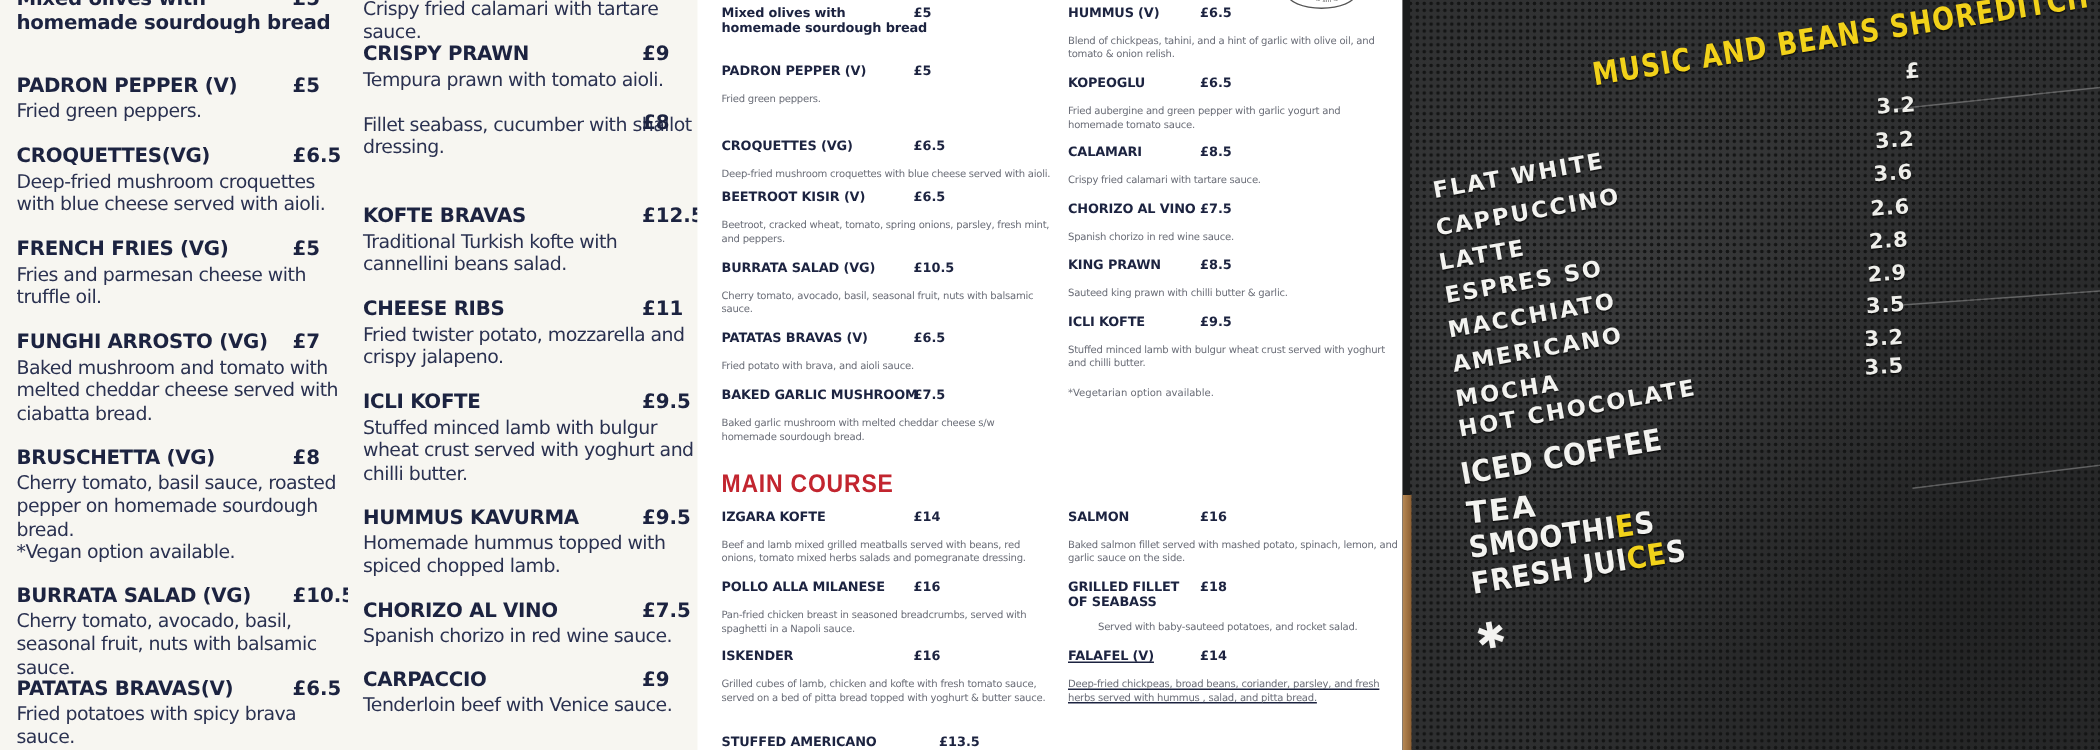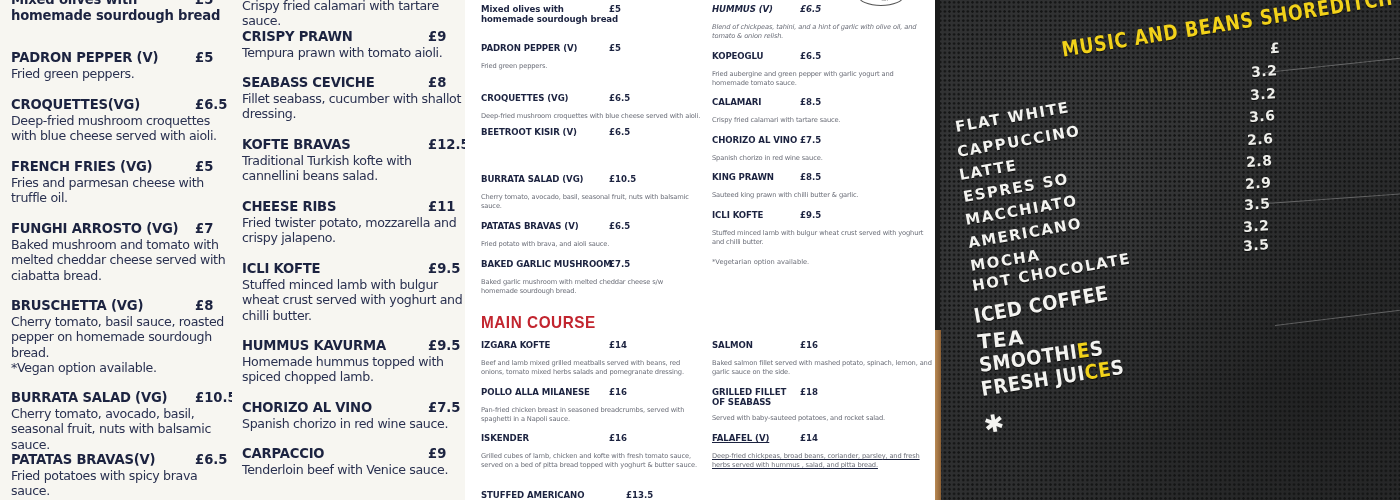--- a/index.html
+++ b/index.html
@@ -136,21 +136,20 @@
 <div class="panel-b">
   <div class="big-item" style="top:-2px;">
     <div class="big-desc">Crispy fried calamari with tartare sauce.</div>
   </div>
   <div class="big-item" style="top:29px;">
     <div class="big-name">CRISPY PRAWN</div>
     <div class="big-price">£9</div>
     <div class="big-desc">Tempura prawn with tomato aioli.</div>
   </div>
   <div class="big-item" style="top:75px;">
-    <div class="big-name">SEABASS CEVICHE</div>
     <div class="big-price">£8</div>
     <div class="big-desc">Fillet seabass, cucumber with shallot dressing.</div>
   </div>
   <div class="big-item" style="top:137px;">
     <div class="big-name">KOFTE BRAVAS</div>
     <div class="big-price">£12.5</div>
     <div class="big-desc">Traditional Turkish kofte with cannellini beans salad.</div>
   </div>
   <div class="big-item" style="top:199px;">
     <div class="big-name">CHEESE RIBS</div>
@@ -195,38 +194,39 @@
     <div class="sm-desc" style="margin-top:9px;">Fried green peppers.</div>
   </div>
   <div class="sm-item" style="left:16px; top:93px;">
     <div class="sm-name">CROQUETTES (VG)</div>
     <div class="sm-price" style="left:128px;">£6.5</div>
     <div class="sm-desc" style="margin-top:9px;">Deep-fried mushroom croquettes with blue cheese served with aioli.</div>
   </div>
   <div class="sm-item" style="left:16px; top:127px;">
     <div class="sm-name">BEETROOT KISIR (V)</div>
     <div class="sm-price" style="left:128px;">£6.5</div>
+    <div class="sm-desc" style="margin-top:9px;">Beetroot, cracked wheat, tomato, spring onions, parsley, fresh mint, and peppers.</div>
   </div>
   <div class="sm-item" style="left:16px; top:174px;">
     <div class="sm-name">BURRATA SALAD (VG)</div>
     <div class="sm-price" style="left:128px;">£10.5</div>
     <div class="sm-desc" style="margin-top:9px;">Cherry tomato, avocado, basil, seasonal fruit, nuts with balsamic sauce.</div>
   </div>
   <div class="sm-item" style="left:16px; top:221px;">
     <div class="sm-name">PATATAS BRAVAS (V)</div>
     <div class="sm-price" style="left:128px;">£6.5</div>
     <div class="sm-desc" style="margin-top:9px;">Fried potato with brava, and aioli sauce.</div>
   </div>
   <div class="sm-item" style="left:16px; top:259px;">
     <div class="sm-name">BAKED GARLIC MUSHROOM</div>
     <div class="sm-price" style="left:128px;">£7.5</div>
     <div class="sm-desc" style="margin-top:9px;">Baked garlic mushroom with melted cheddar cheese s/w homemade sourdough bread.</div>
   </div>
 
-  <div class="sm-item" style="left:247px; top:4px;font-style:italic;">
+  <div class="sm-item" style="left:247px; top:4px;">
     <div class="sm-name">HUMMUS (V)</div>
     <div class="sm-price" style="left:88px;">£6.5</div>
     <div class="sm-desc" style="margin-top:9px;">Blend of chickpeas, tahini, and a hint of garlic with olive oil, and tomato &amp; onion relish.</div>
   </div>
   <div class="sm-item" style="left:247px; top:51px;">
     <div class="sm-name">KOPEOGLU</div>
     <div class="sm-price" style="left:88px;">£6.5</div>
     <div class="sm-desc" style="margin-top:9px;">Fried aubergine and green pepper with garlic yogurt and homemade tomato sauce.</div>
   </div>
   <div class="sm-item" style="left:247px; top:97px;">
@@ -275,21 +275,21 @@
 
   <div class="sm-item" style="left:247px; top:340px;">
     <div class="sm-name">SALMON</div>
     <div class="sm-price" style="left:88px;">£16</div>
     <div class="sm-desc" style="margin-top:9px;">Baked salmon fillet served with mashed potato, spinach, lemon, and garlic sauce on the side.</div>
   </div>
   <div class="sm-item" style="left:247px; top:387px;">
     <div class="sm-name">GRILLED FILLET</div>
     <div class="sm-name">OF SEABASS</div>
     <div class="sm-price" style="left:88px;">£18</div>
-    <div class="sm-desc" style="margin-top:7px;">Served with baby-sauteed potatoes, and rocket salad.</div>
+    <div class="sm-desc" style="margin-top:7px;margin-left:20px;">Served with baby-sauteed potatoes, and rocket salad.</div>
   </div>
   <div class="sm-item" style="left:247px; top:433px;text-decoration:underline;">
     <div class="sm-name">FALAFEL (V)</div>
     <div class="sm-price" style="left:88px;">£14</div>
     <div class="sm-desc" style="margin-top:9px;">Deep-fried chickpeas, broad beans, coriander, parsley, and fresh herbs served with hummus , salad, and pitta bread.</div>
   </div>
 </div>
 
 <div class="board-wrap">
   <div class="board"></div>

